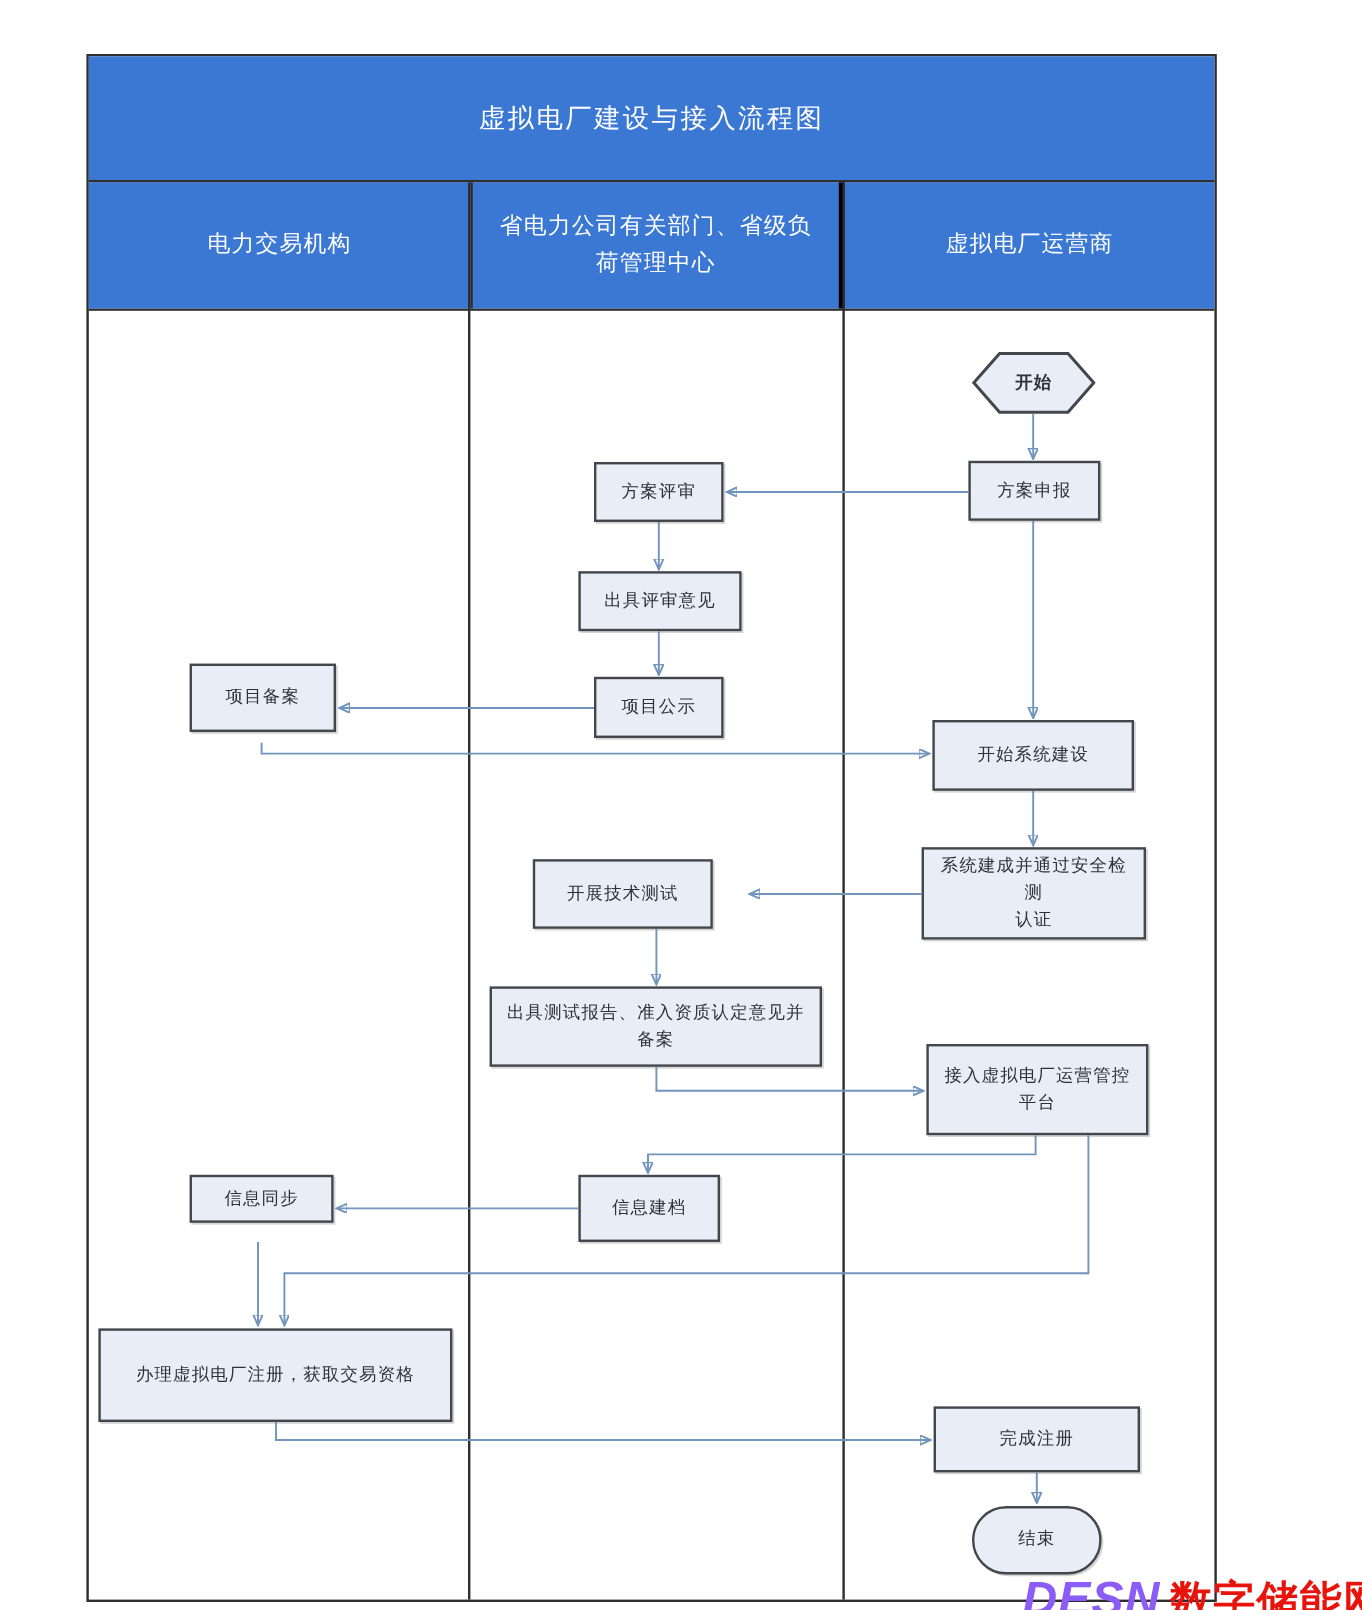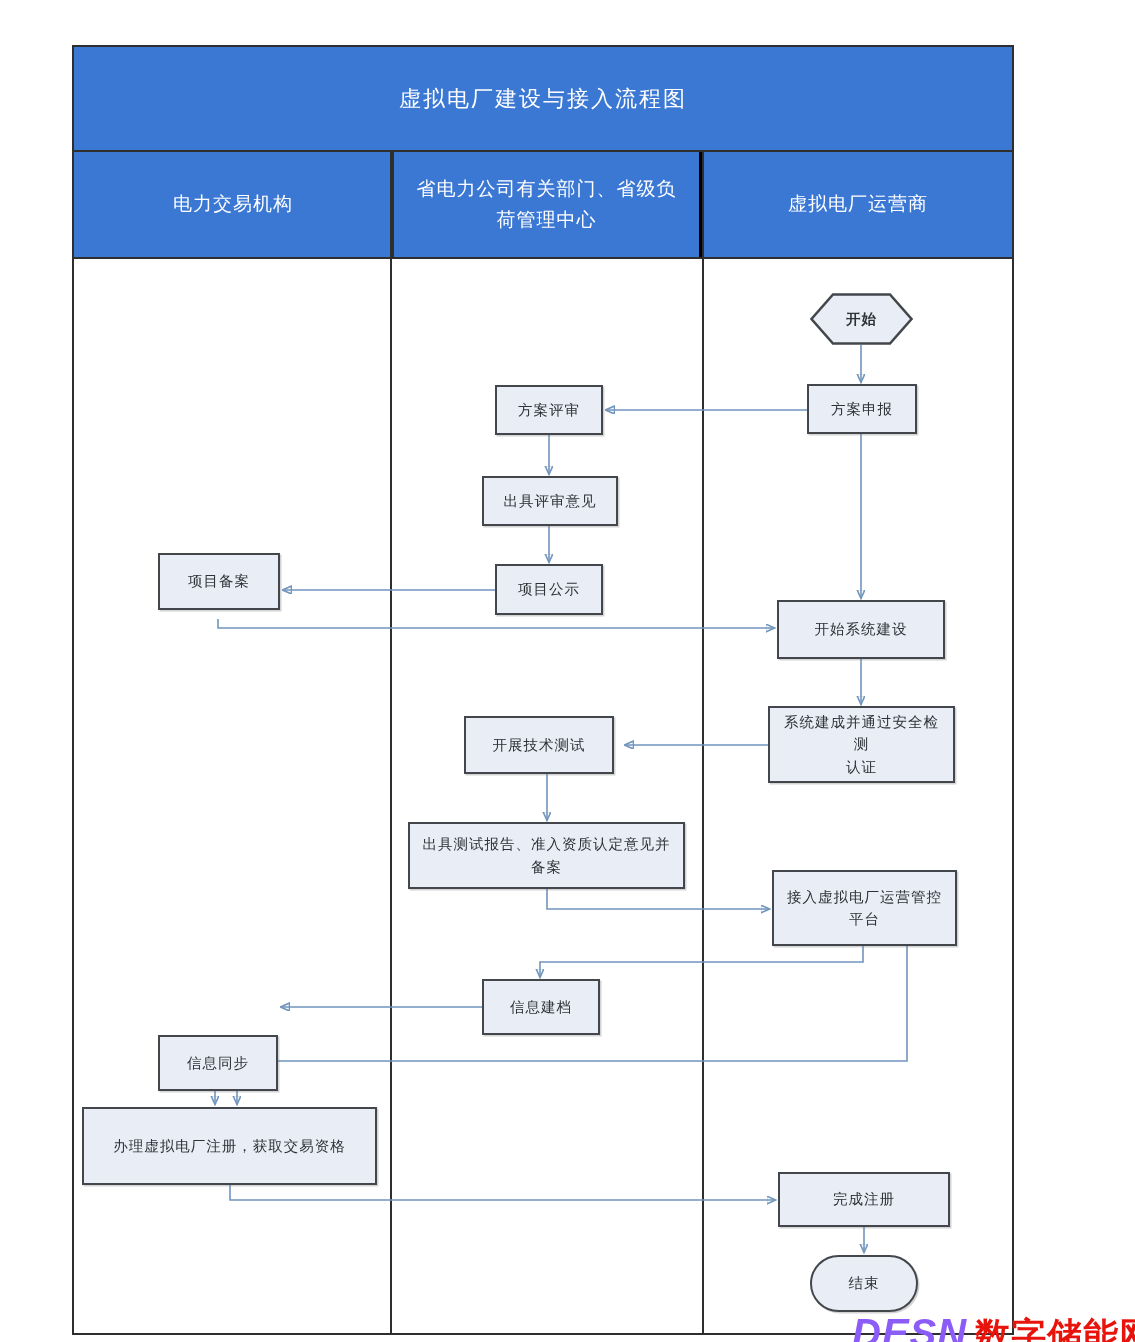--- a/index.html
+++ b/index.html
@@ -133,39 +133,39 @@
 
   <div class="node" style="left:777px;top:573px;width:168px;height:59px;">
     <span>开始系统建设</span>
   </div>
 
   <div class="node" style="left:768px;top:679px;width:187px;height:77px;">
     <span>系统建成并通过安全检测
 认证</span>
   </div>
 
-  <div class="node" style="left:464px;top:689px;width:150px;height:58px;">
+  <div class="node" style="left:444px;top:689px;width:150px;height:58px;">
     <span>开展技术测试</span>
   </div>
 
   <div class="node" style="left:408px;top:795px;width:277px;height:67px;">
     <span>出具测试报告、准入资质认定意见并
 备案</span>
   </div>
 
   <div class="node" style="left:772px;top:843px;width:185px;height:76px;">
     <span>接入虚拟电厂运营管控
 平台</span>
   </div>
 
   <div class="node" style="left:482px;top:952px;width:118px;height:56px;">
     <span>信息建档</span>
   </div>
 
-  <div class="node" style="left:158px;top:1008px;width:120px;height:56px;text-align:center;">
+  <div class="node" style="left:158px;top:952px;width:120px;height:40px;text-align:center;">
     <span>信息同步</span>
   </div>
 
   <div class="node" style="left:82px;top:1080px;width:295px;height:78px;">
     <span>办理虚拟电厂注册，获取交易资格</span>
   </div>
 
   <div class="node" style="left:778px;top:1145px;width:172px;height:55px;">
     <span>完成注册</span>
   </div>

